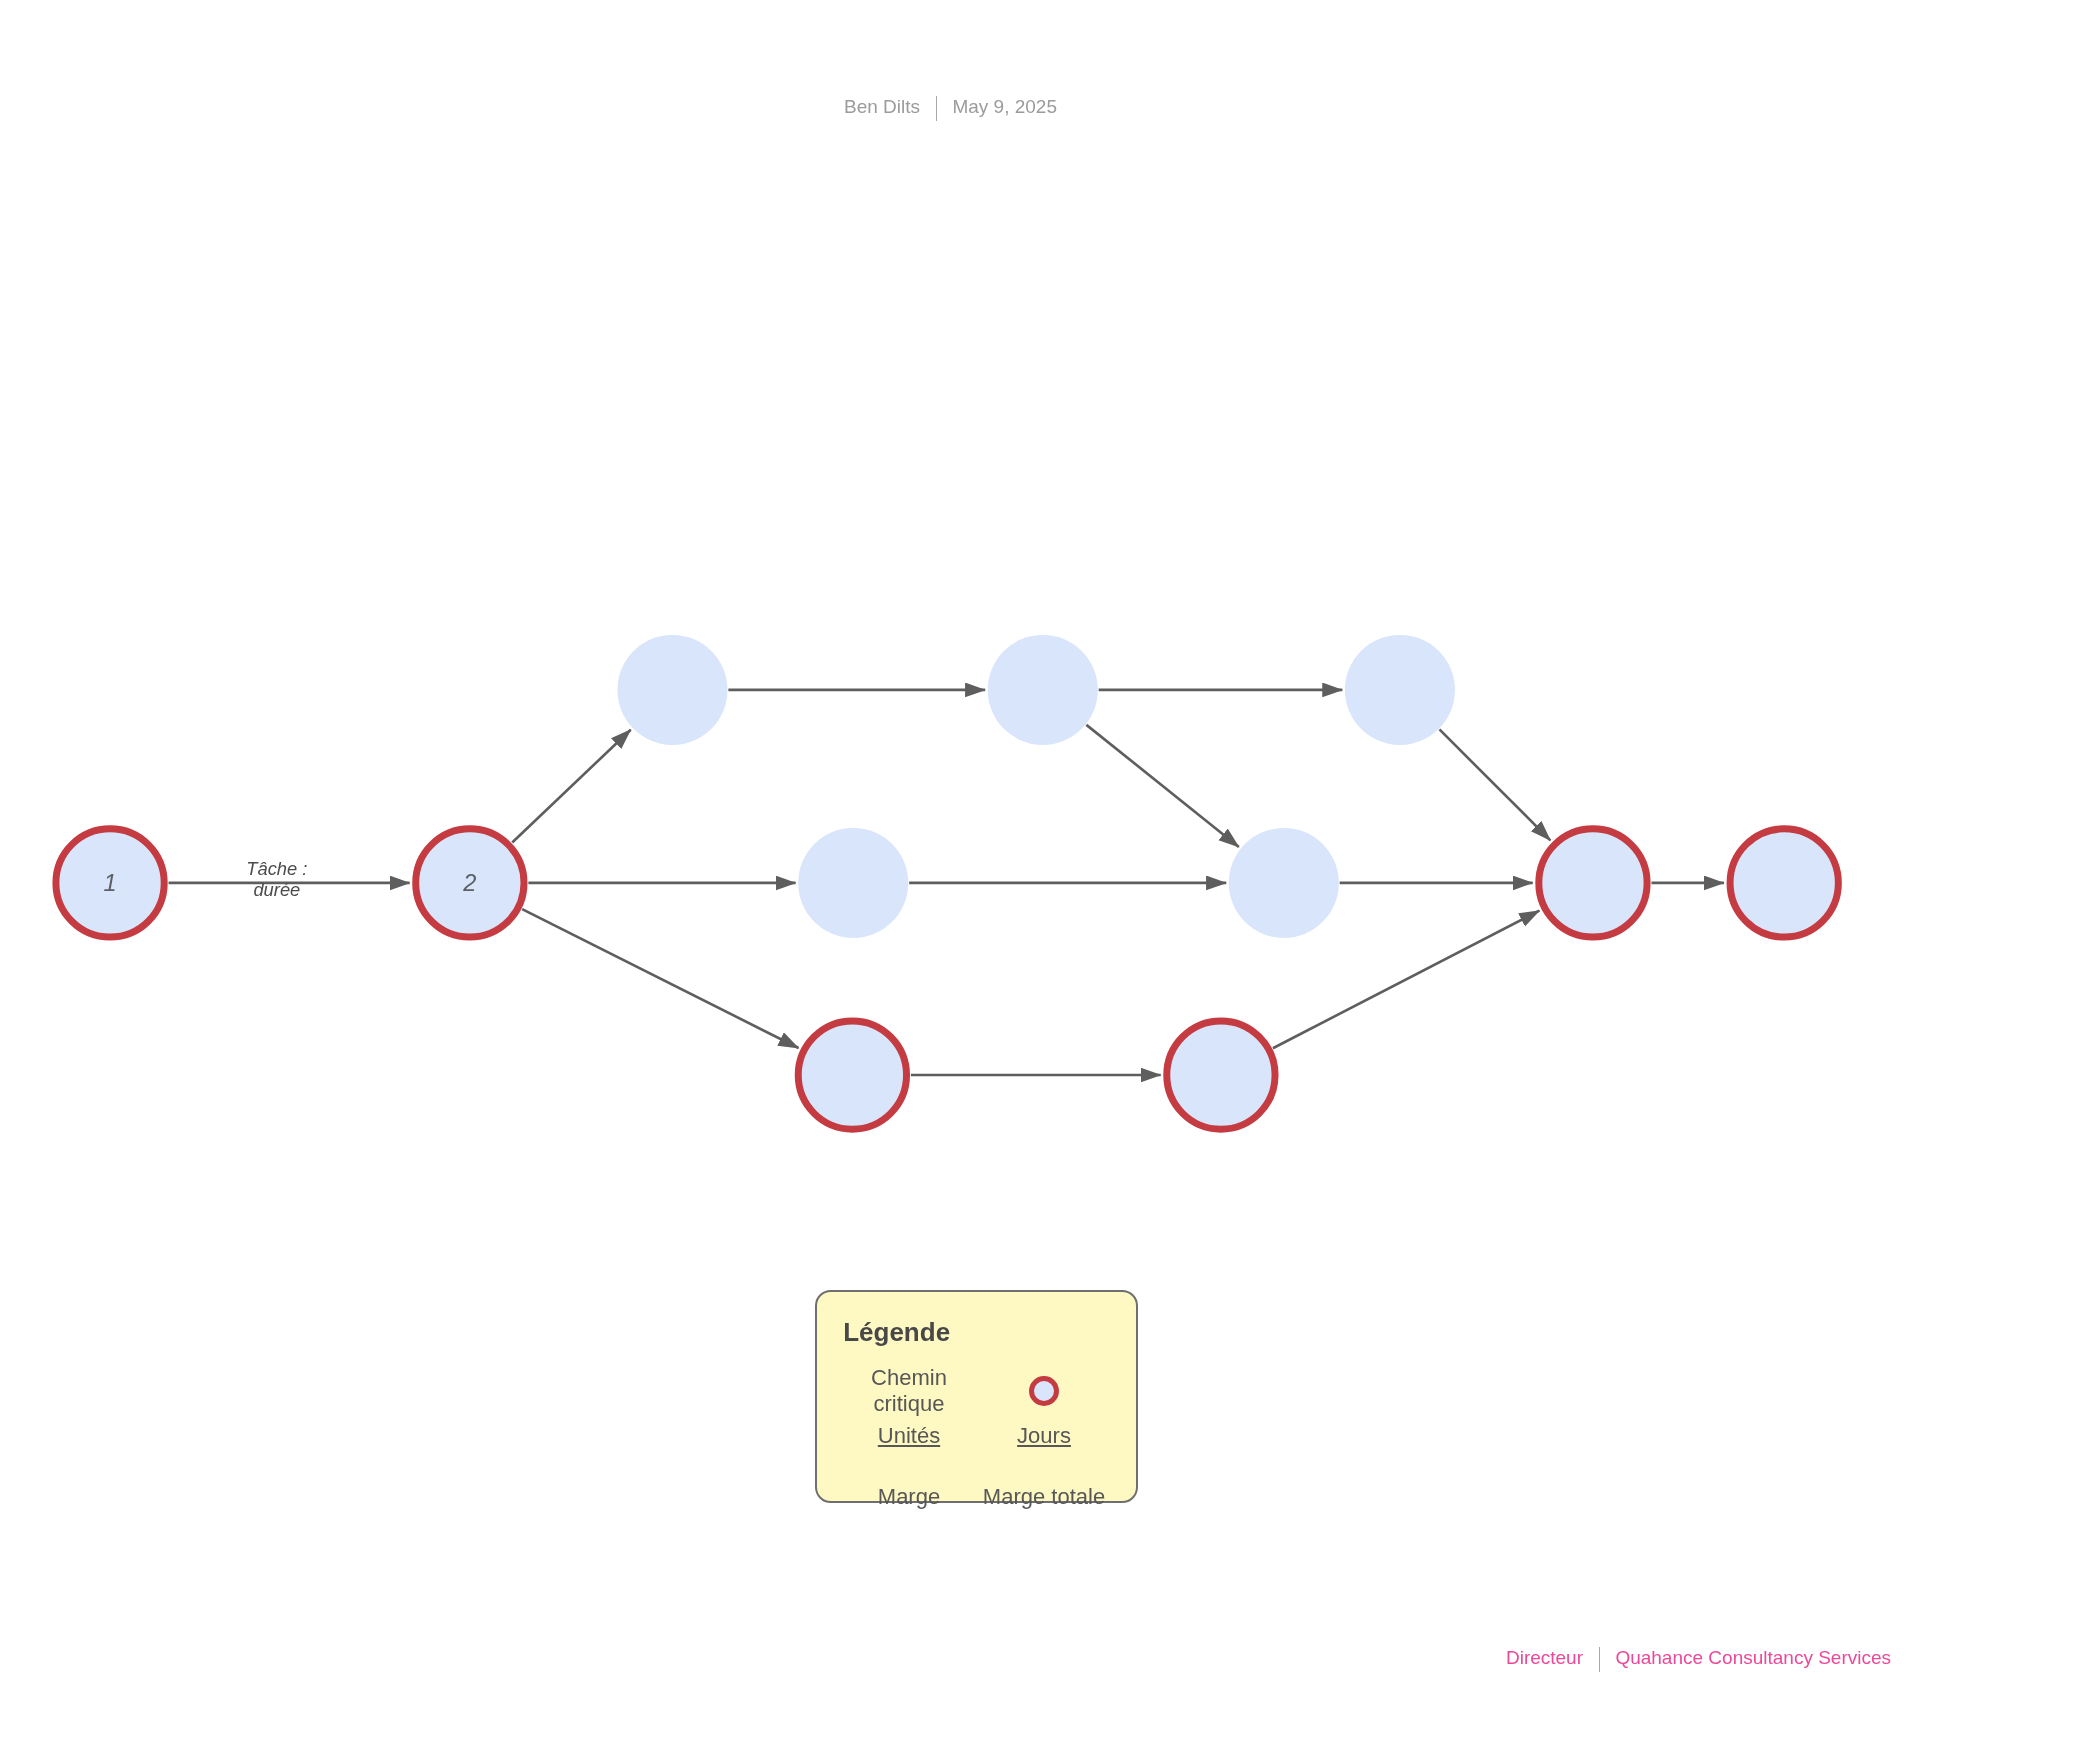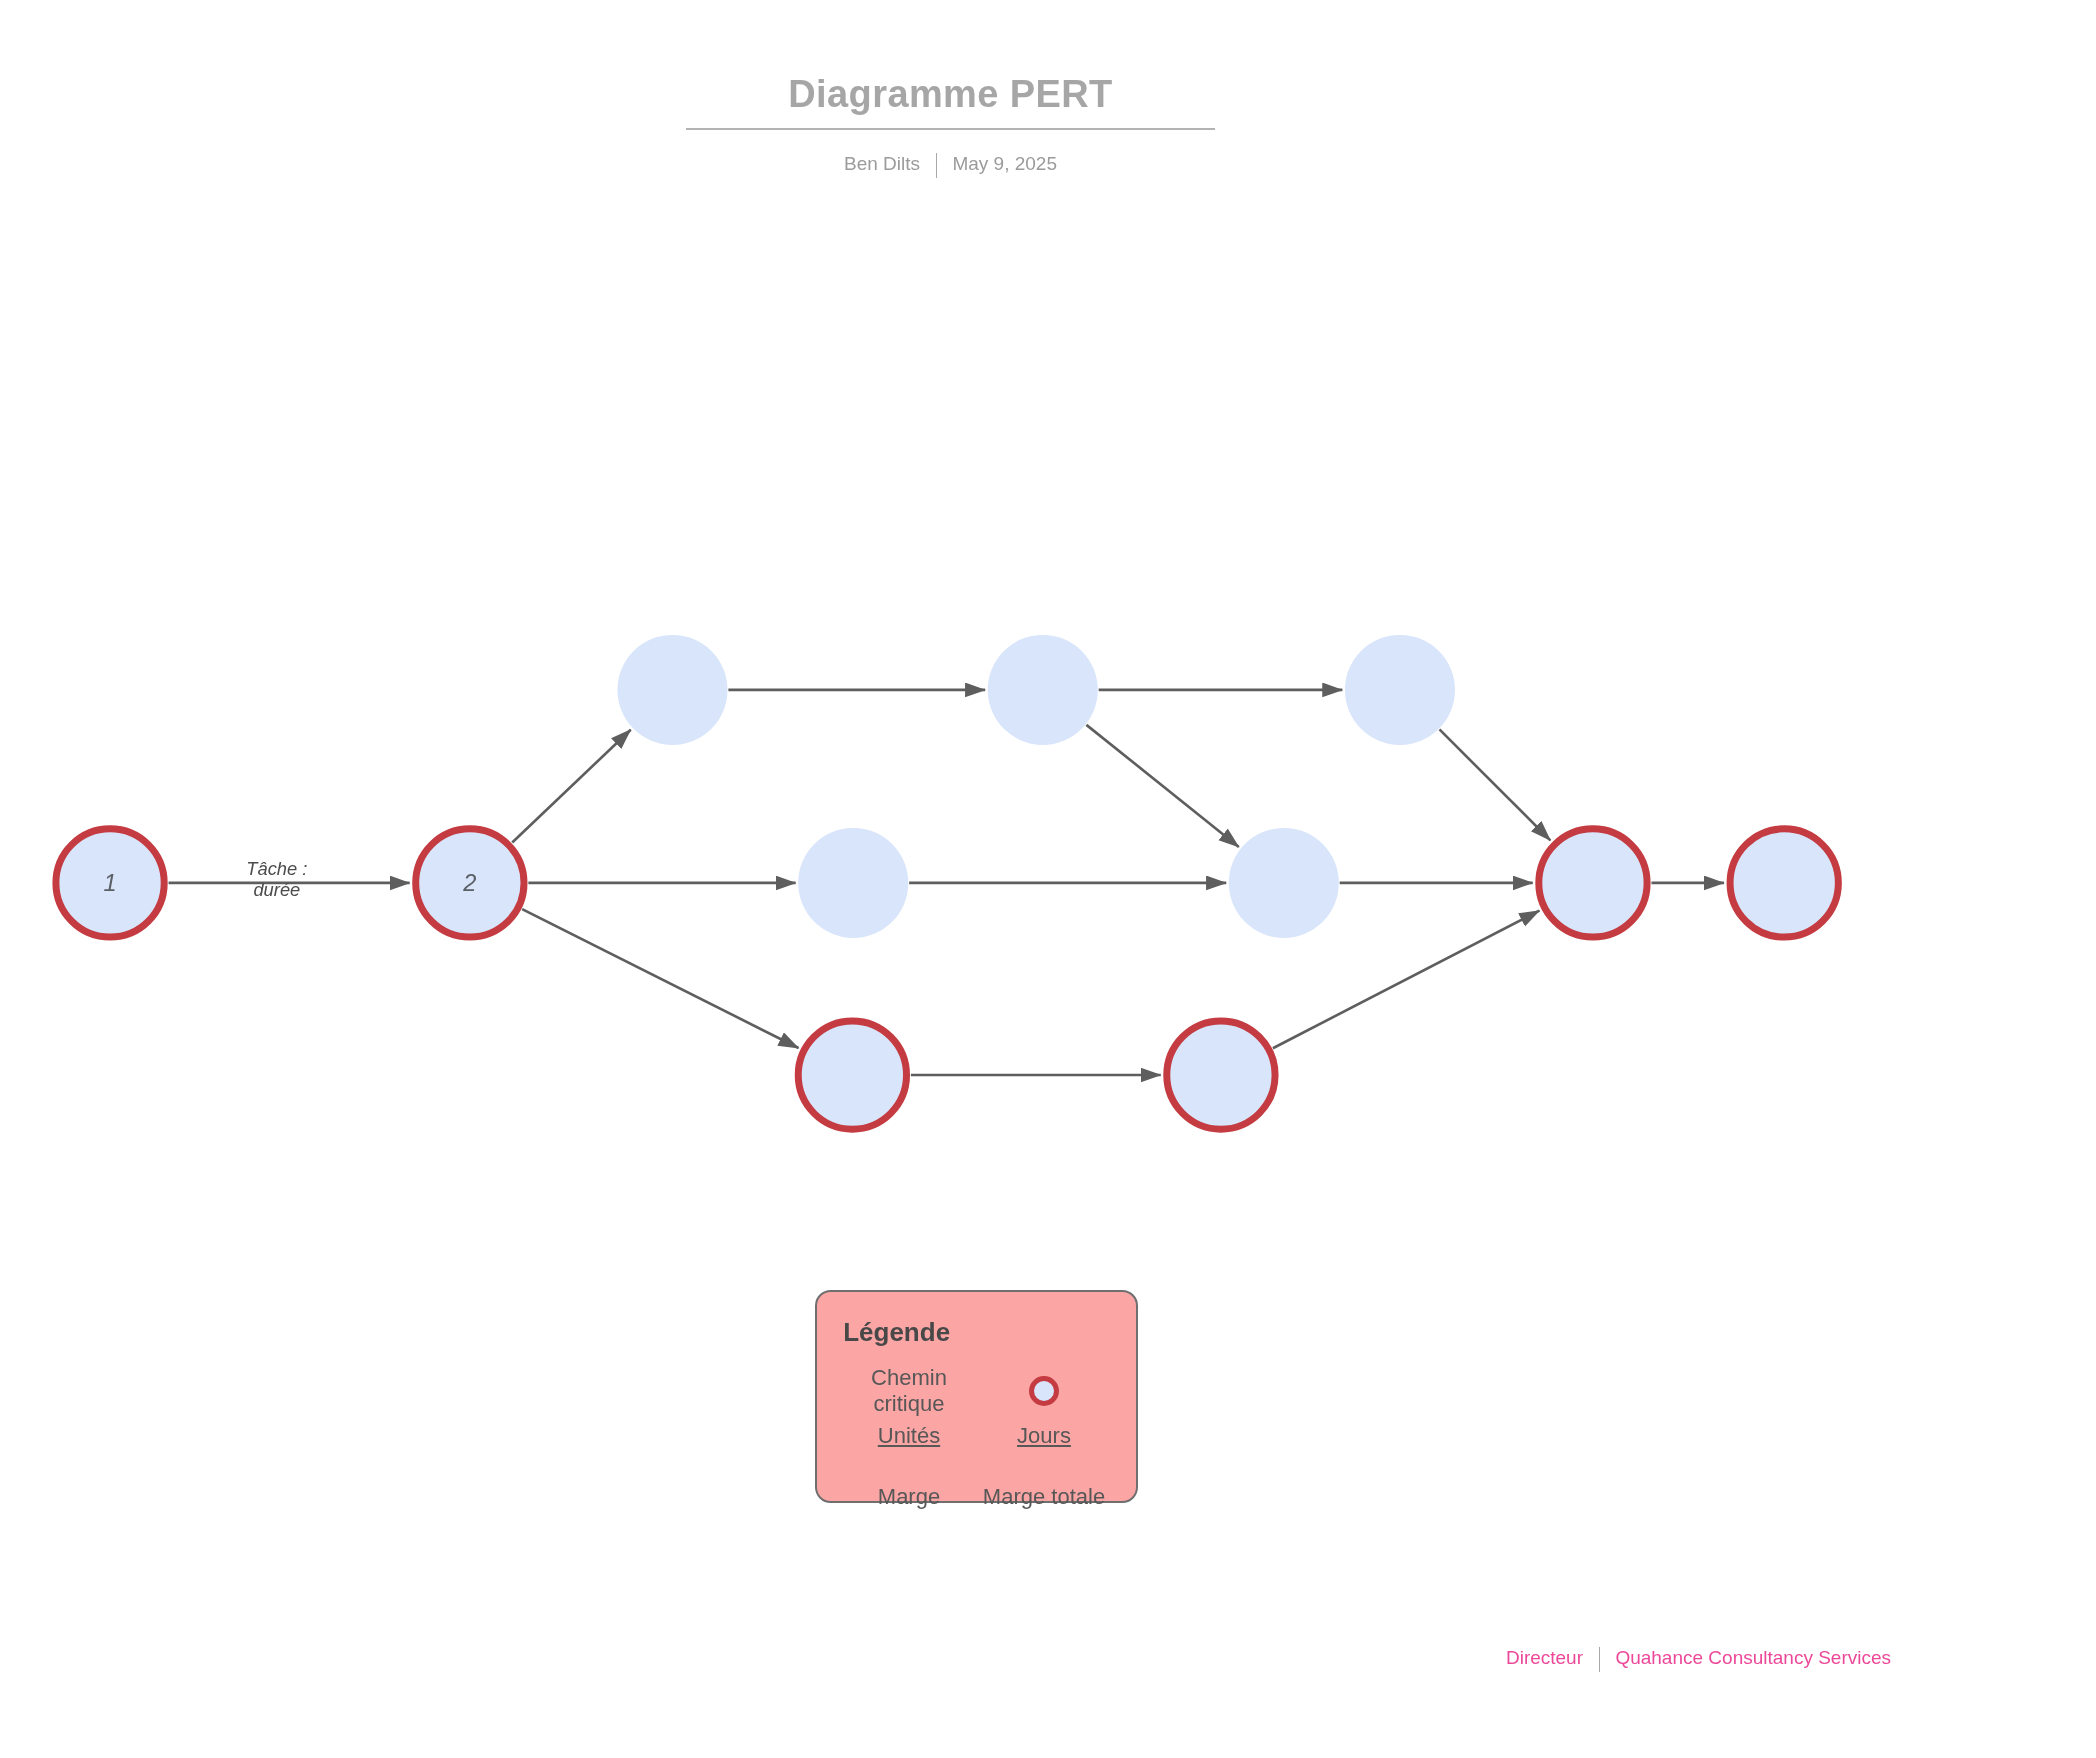--- a/index.html
+++ b/index.html
@@ -11,21 +11,21 @@
 
   
   .doc-header{position:absolute;left:686px;top:73px;width:529px;text-align:center;}
   .doc-title{font-size:38px;font-weight:bold;color:#a6a6a6;margin:0;padding-bottom:12.2px;
              border-bottom:2.6px solid #b3b3b3;letter-spacing:0.4px;}
   .byline{margin-top:23px;font-size:19px;color:#9b9b9b;}
   .vdiv{display:inline-block;border-left:1.7px solid #a8a8a8;height:24.5px;margin:0 15.7px;vertical-align:middle;}
 
   
   .legend{position:absolute;left:815px;top:1290px;width:323px;height:213px;box-sizing:border-box;
-          border:2.6px solid #6f6f6f;border-radius:15.7px;padding:21px 24.5px;color:#575757;background:#fca5a5;}
+          border:2.6px solid #6f6f6f;border-radius:15.7px;padding:21px 24.5px;color:#575757;background:#fef9c3;}
   .legend-title{font-size:26px;font-weight:bold;color:#484848;margin:3.5px 0 14px 1.7px;}
   .legend-row{display:flex;align-items:center;}
   .legend-row > div{flex:1;display:flex;justify-content:center;align-items:center;text-align:center;
                     font-size:22px;line-height:1.18;}
   .legend-wrap{max-width:118px;}
   .legend-node{display:inline-block;width:20px;height:20px;border-radius:50%;
                border:5.2px solid #c43b41;background:#d8e5fa;}
   .row1{min-height:58px;}
   .row2{min-height:33px;text-decoration:underline;}
   .row3{margin-top:28px;min-height:33px;}
@@ -70,21 +70,20 @@
       <circle cx="1603" cy="790" r="63" fill="#d8e5fa"></circle>
       <circle cx="977" cy="1011" r="63" fill="#d8e5fa"></circle>
       <circle cx="1470" cy="1011" r="63" fill="#d8e5fa"></circle>
       <circle cx="1824" cy="1011" r="62" fill="#d8e5fa" stroke="#c43b41" stroke-width="8"></circle>
       <circle cx="2043" cy="1011" r="62" fill="#d8e5fa" stroke="#c43b41" stroke-width="8"></circle>
       <circle cx="976" cy="1231" r="62" fill="#d8e5fa" stroke="#c43b41" stroke-width="8"></circle>
       <circle cx="1398" cy="1231" r="62" fill="#d8e5fa" stroke="#c43b41" stroke-width="8"></circle>
     </svg>
 
   <div class="doc-header">
-    <h1 class="doc-title">Diagramme PERT</h1>
     <div class="byline">
       <span>Ben Dilts</span><span class="vdiv"></span><span>May 9, 2025</span>
     </div>
   </div>
 
   <div class="legend">
     <div class="legend-title">Légende</div>
     <div class="legend-row row1">
       <div>
           <span class="legend-wrap">Chemin critique</span>

